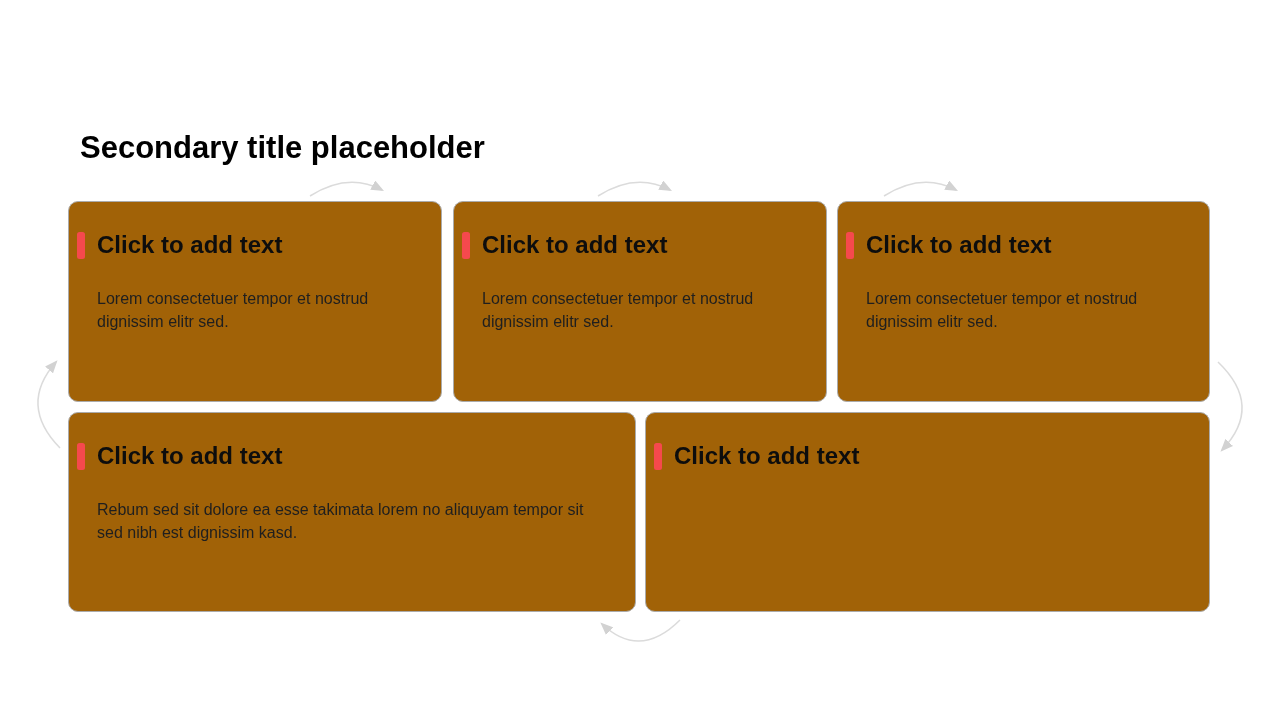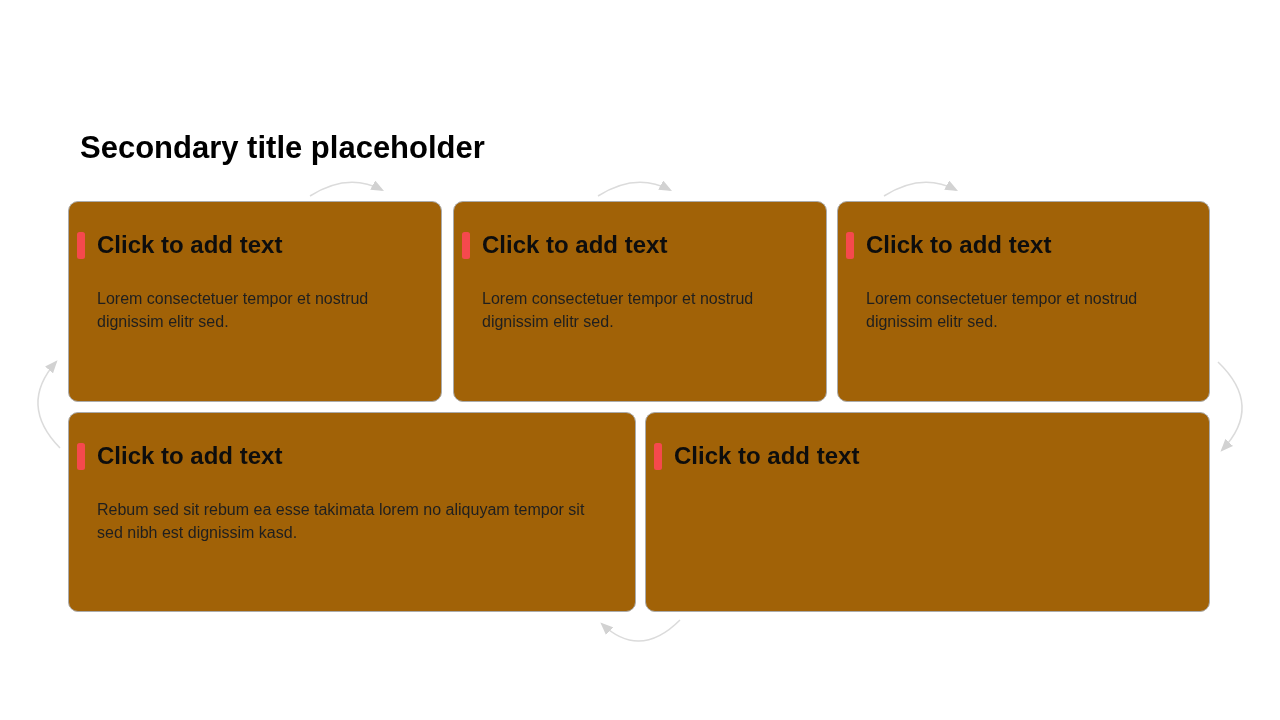--- a/index.html
+++ b/index.html
@@ -128,21 +128,21 @@
 
   <div class="card card-3">
     <span class="accent-bar"></span>
     <h2>Click to add text</h2>
     <p>Lorem consectetuer tempor et nostrud dignissim elitr sed.</p>
   </div>
 
   <div class="card card-4">
     <span class="accent-bar"></span>
     <h2>Click to add text</h2>
-    <p>Rebum sed sit rebum ea esse takimata lorem no aliquyam tempor sit sed nibh est dignissim kasd.</p>
+    <p>Rebum sed sit dolore ea esse takimata lorem no aliquyam tempor sit sed nibh est dignissim kasd.</p>
   </div>
 
   <div class="card card-5">
     <span class="accent-bar"></span>
     <h2>Click to add text</h2>
   </div>
 
 </div>
 
 </body></html>

